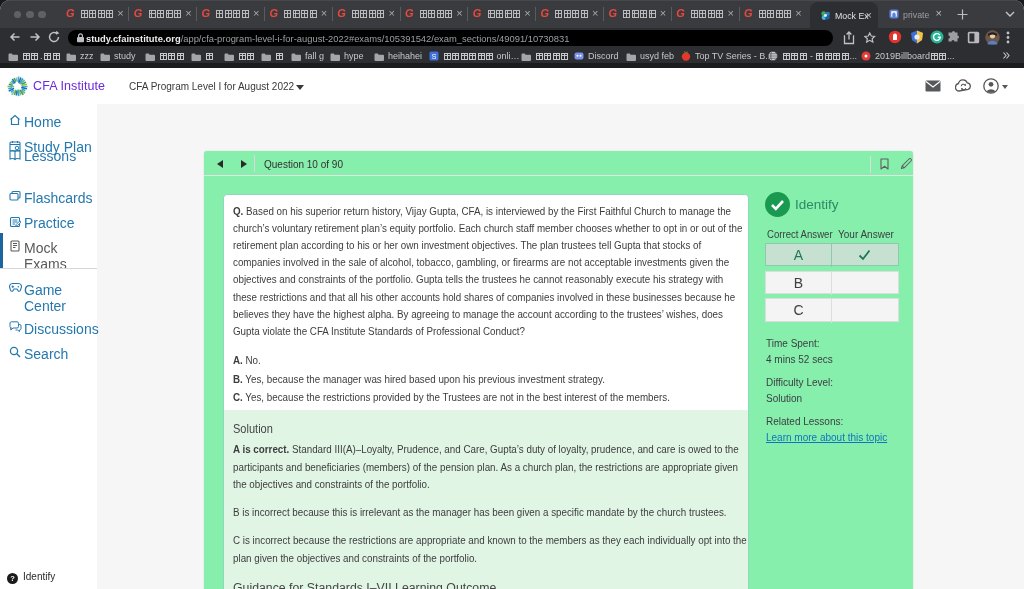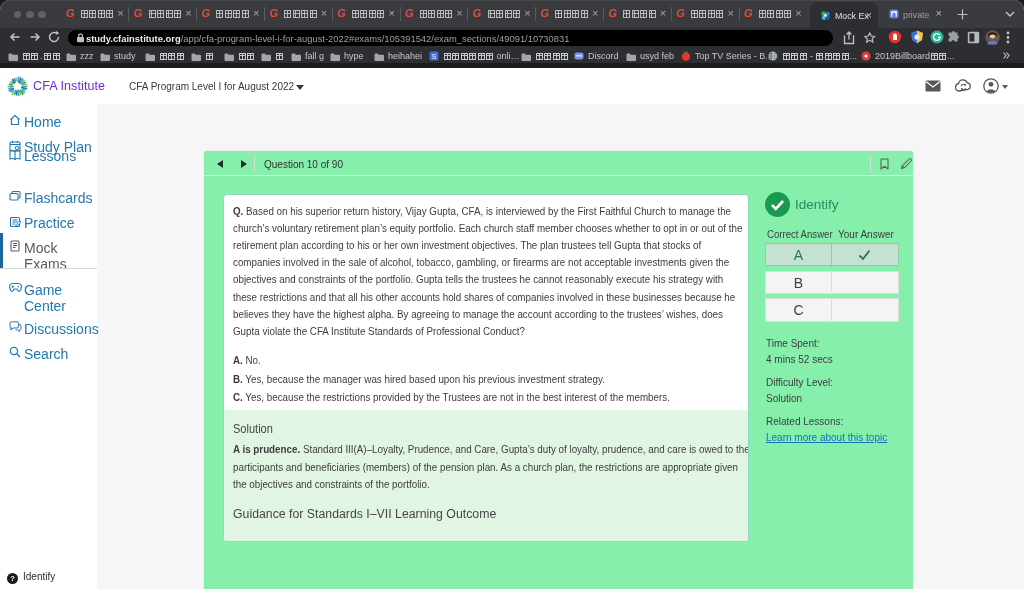--- a/index.html
+++ b/index.html
@@ -395,23 +395,30 @@
             <span class="qline">Gupta violate the CFA Institute Standards of Professional Conduct?</span>
           </div>
 <div id="opts">
             <span class="qline"><b>A.</b> No.</span>
             <span class="qline"><b>B.</b> Yes, because the manager was hired based upon his previous investment strategy.</span>
             <span class="qline"><b>C.</b> Yes, because the restrictions provided by the Trustees are not in the best interest of the members.</span>
           </div>
 <div id="solution">
 <h2 id="sol-h">Solution</h2>
 <div class="spara" style="margin-top:5.2px">
-              <span class="qline"><b>A is prudence.</b> Standard III(A)–Loyalty, Prudence, and Care, Gupta’s duty of loyalty, prudence, and care is owed to the</span>
+              <span class="qline"><b>A is correct.</b> Standard III(A)–Loyalty, Prudence, and Care, Gupta’s duty of loyalty, prudence, and care is owed to the</span>
               <span class="qline">participants and beneficiaries (members) of the pension plan. As a church plan, the restrictions are appropriate given</span>
               <span class="qline">the objectives and constraints of the portfolio.</span>
+            </div>
+<div class="spara" style="margin-top:10px">
+              <span class="qline">B is incorrect because this is irrelevant as the manager has been given a specific mandate by the church trustees.</span>
+            </div>
+<div class="spara" style="margin-top:11px">
+              <span class="qline">C is incorrect because the restrictions are appropriate and known to the members as they each individually opt into the</span>
+              <span class="qline">plan given the objectives and constraints of the portfolio.</span>
             </div>
 <h2 id="guidance">Guidance for Standards I–VII Learning Outcome</h2>
 </div>
 </div>
 <div id="rightpanel">
 <svg style="position:absolute;left:0;top:41px" width="25" height="25" viewBox="0 0 25 25">
             <circle cx="12.5" cy="12.5" r="12.5" fill="#1a9a50"></circle>
             <path d="M7 13 L10.8 16.8 L18 9" stroke="#fff" stroke-width="2.6" fill="none"></path>
           </svg>
 <span style="position:absolute;left:30px;top:46px;font-size:13.5px;color:#2b8a62">Identify</span>

